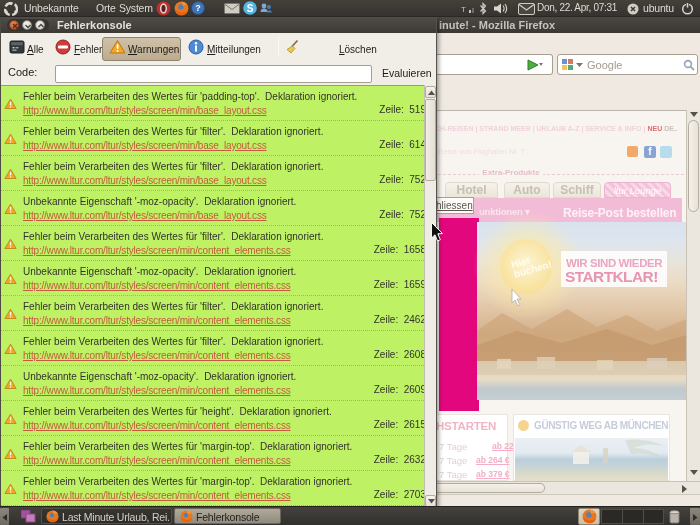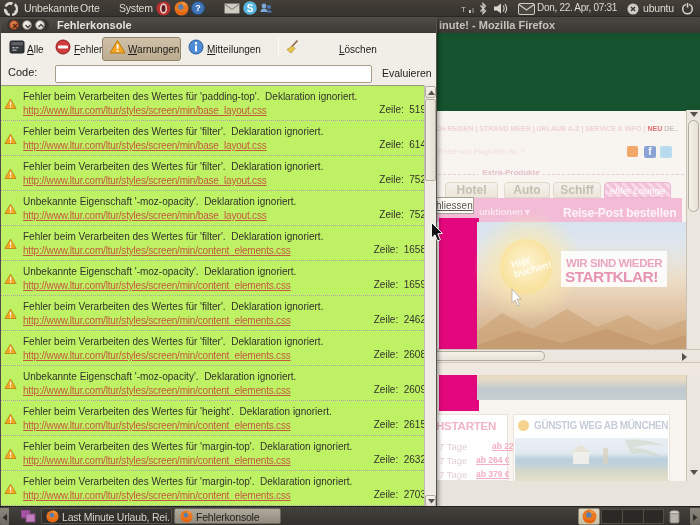--- a/index.html
+++ b/index.html
@@ -8,22 +8,22 @@
 .abs { position:absolute; }
 
 
 #toppanel { position:absolute; left:0; top:0; width:700px; height:17px;
   background:linear-gradient(#444039, #353330); border-bottom:1px solid #2a2825;
   color:#dfdbd2; font-size:10.5px; letter-spacing:-0.2px; }
 #toppanel .menu { position:absolute; top:2px; }
 .picon { position:absolute; top:1px; }
 
 
-#ffwin { position:absolute; left:433px; top:17px; width:267px; height:358px;
-  background:#14532d; border-left:1px solid #2f2d2a; }
+#ffwin { position:absolute; left:433px; top:17px; width:267px; height:490px;
+  background:#ffffff; border-left:1px solid #2f2d2a; }
 #fftitle { position:absolute; left:0; top:0; right:0; height:16px;
   background:linear-gradient(#4b4843,#3b3834); }
 #fftitle .t { position:absolute; left:5px; top:2px; font-size:11px; font-weight:bold; color:#c6c2ba; white-space:nowrap; }
 #ffchrome { position:absolute; left:0; top:16px; right:0; height:78px; background:#efe9e1; border-bottom:1px solid #bcb5a9;}
 .field { position:absolute; background:#fff; border:1px solid #a99f90; border-radius:3px; }
 
 
 #page { position:absolute; left:1px; top:94px; width:252px; height:370px; background:#f8f4ef; overflow:hidden; }
 
 
@@ -62,40 +62,64 @@
 svg { display:block; }
 </style>
 </head>
 <body>
 <div id="screen">
 
   <div id="ffwin">
     <div id="fftitle">
         <span class="t">inute! - Mozilla Firefox</span>
       </div>
+    <div id="ffchrome">
+
+      <div class="field" style="left:0px; top:21px; width:119px; height:21px; border-left:none; border-radius:0 3px 3px 0;"></div>
+      <svg class="abs" style="left:93px; top:26px;" width="16" height="12" viewBox="0 0 16 12">
+          <path d="M1 1 L11 6 L1 11 Z" fill="#4caf3f" stroke="#2f7d28" stroke-width="1"></path>
+          <path d="M12 4 l4 0 l-2 3 z" fill="#7b756a"></path>
+        </svg>
+
+      <div class="field" style="left:123px; top:21px; width:141px; height:21px;"></div>
+      <svg class="abs" style="left:127px; top:25px;" width="13" height="13" viewBox="0 0 13 13">
+        <rect x="1" y="1" width="5" height="5" fill="#6b8fd0"></rect>
+          <rect x="7" y="1" width="5" height="5" fill="#d37a66"></rect>
+        <rect x="1" y="7" width="5" height="5" fill="#edc45a"></rect>
+          <rect x="7" y="7" width="5" height="5" fill="#58a878"></rect>
+      </svg>
+      <svg class="abs" style="left:142px; top:30px;" width="8" height="5" viewBox="0 0 8 5">
+          <path d="M0 0 h7 l-3.5 4 z" fill="#7b756a"></path>
+        </svg>
+      <span class="abs" style="left:153px; top:26px; font-size:11px; color:#a29a8e;">Google</span>
+      <svg class="abs" style="left:249px; top:26px;" width="12" height="12" viewBox="0 0 12 12">
+          <circle cx="5" cy="5" r="3.4" fill="none" stroke="#93a5b8" stroke-width="1.6"></circle>
+          <line x1="7.6" y1="7.6" x2="11" y2="11" stroke="#93a5b8" stroke-width="1.8"></line>
+        </svg>
+    </div>
 
     <div id="page">
 
       <div class="abs" style="left:0;top:0;width:252px;height:370px;background:#f8f4ef;"></div>
 
       <div class="abs" style="left:0px;top:14px;width:250px;height:12px;font-size:7px;font-weight:bold;color:#efd2dc;white-space:nowrap;overflow:hidden;">CH-REISEN&nbsp;|&nbsp;STRAND MEER&nbsp;|&nbsp;URLAUB A-Z&nbsp;|&nbsp;SERVICE &amp; INFO&nbsp;|&nbsp;<span style="color:#dc7070;">NEU</span>&nbsp;<span style="color:#c9c2ba;">DE..</span></div>
 
       <div class="abs" style="left:3px;top:36px;width:120px;font-size:7.5px;color:#f2dde2;">Reise von Flughafen Nr. ?</div>
 
       <div class="abs" style="left:192px;top:35px;width:11px;height:11px;background:#f2a868;border-radius:2px;"></div>
       <div class="abs" style="left:209px;top:35px;width:12px;height:12px;background:#88a3d4;border-radius:2px;color:#fff;font-size:10px;font-weight:bold;text-align:center;line-height:12px;">f</div>
       <div class="abs" style="left:225px;top:35px;width:12px;height:12px;background:#b8dcee;border-radius:2px;"></div>
 
       <div class="abs" style="left:3px;top:63px;width:246px;border-top:1px dashed #e4cdd6;"></div>
       <div class="abs" style="left:44px;top:57px;width:64px;background:#f8f4ef;font-size:8px;font-weight:bold;color:#e5bfcc;text-align:center;white-space:nowrap;">Extra-Produkte</div>
 
       <div class="abs" style="left:10px;top:71px;width:53px;height:16px;background:linear-gradient(#f6f2ec,#ece5d9);border:1px solid #e0d9cc;border-radius:4px 4px 0 0;color:#c6c0b3;font-weight:bold;font-size:12px;text-align:center;">Hotel</div>
       <div class="abs" style="left:69px;top:71px;width:46px;height:16px;background:linear-gradient(#f6f2ec,#ece5d9);border:1px solid #e0d9cc;border-radius:4px 4px 0 0;color:#c6c0b3;font-weight:bold;font-size:12px;text-align:center;">Auto</div>
       <div class="abs" style="left:118px;top:71px;width:48px;height:16px;background:linear-gradient(#f6f2ec,#ece5d9);border:1px solid #e0d9cc;border-radius:4px 4px 0 0;color:#c6c0b3;font-weight:bold;font-size:12px;text-align:center;">Schiff</div>
-      <div class="abs" style="left:169px;top:71px;width:67px;height:16px;background:repeating-linear-gradient(45deg,#f3c3da 0 3px,#f9d9e8 3px 6px);border:1px solid #ecb4d0;border-radius:4px 4px 0 0;color:#fff;font-style:italic;font-size:9.5px;text-align:center;line-height:16px;">ehler Lounge</div>
+      <div class="abs" style="left:169px;top:71px;width:67px;height:16px;background:repeating-linear-gradient(45deg,#f3c3da 0 3px,#f9d9e8 3px 6px);border:1px solid #ecb4d0;border-radius:4px 4px 0 0;color:#fff;font-style:italic;font-size:9.5px;text-align:center;line-height:16px;">ltur Lounge</div>
 
       <div class="abs" style="left:0px;top:87px;width:247px;height:24px;background:#f2bcd7;"></div>
       <div class="abs" style="left:44px;top:95px;font-size:9.5px;font-weight:bold;color:#fbe4ef;letter-spacing:-0.2px;">unktionen ▾</div>
       <div class="abs" style="left:128px;top:95px;font-size:12px;font-weight:bold;color:#fdf2f7;letter-spacing:-0.2px;">Reise-Post bestellen &gt;&gt;</div>
 
       <div class="abs" style="left:0px;top:86px;width:39px;height:17px;background:#fdfcf8;border:1px solid #a8a296;font-size:10px;color:#5a554d;text-decoration:underline;line-height:16px;">hliessen</div>
 
       <div class="abs" style="left:4px;top:107px;width:40px;height:193px;background:#e2077c;"></div>
       <div class="abs" style="left:222px;top:112px;width:30px;height:24px;background:#cfdde9;opacity:0.75;"></div>
 
@@ -419,21 +443,21 @@
   </div>
 
   <div id="toppanel">
     <svg class="picon" style="left:4px; top:2px;" width="14" height="14" viewBox="0 0 14 14">
       <circle cx="7" cy="7" r="6" fill="none" stroke="#dcd8d0" stroke-width="2.4" stroke-dasharray="8 2.5"></circle>
       <circle cx="7" cy="1.6" r="1.5" fill="#dcd8d0"></circle>
         <circle cx="2.3" cy="9.8" r="1.5" fill="#dcd8d0"></circle>
         <circle cx="11.7" cy="9.8" r="1.5" fill="#dcd8d0"></circle>
     </svg>
     <span class="menu" style="left:24px;">Unbekannte</span>
-    <span class="menu" style="left:80px;">Orte</span>
+    <span class="menu" style="left:96px;">Orte</span>
     <span class="menu" style="left:119px;">System</span>
 
     <svg class="picon" style="left:156px;" width="15" height="15" viewBox="0 0 15 15">
         <circle cx="7.5" cy="7.5" r="7" fill="#b93030"></circle>
         <ellipse cx="7.5" cy="7.5" rx="2.8" ry="4.4" fill="#5c1d1d" stroke="#e8ccc8" stroke-width="1.6"></ellipse>
       </svg>
 
     <svg class="picon" style="left:174px;" width="15" height="15" viewBox="0 0 16 16">
         <circle cx="8" cy="8" r="7.4" fill="#e8771f"></circle>
         <ellipse cx="7.3" cy="6.3" rx="2.9" ry="2.8" fill="#5580b4"></ellipse>

